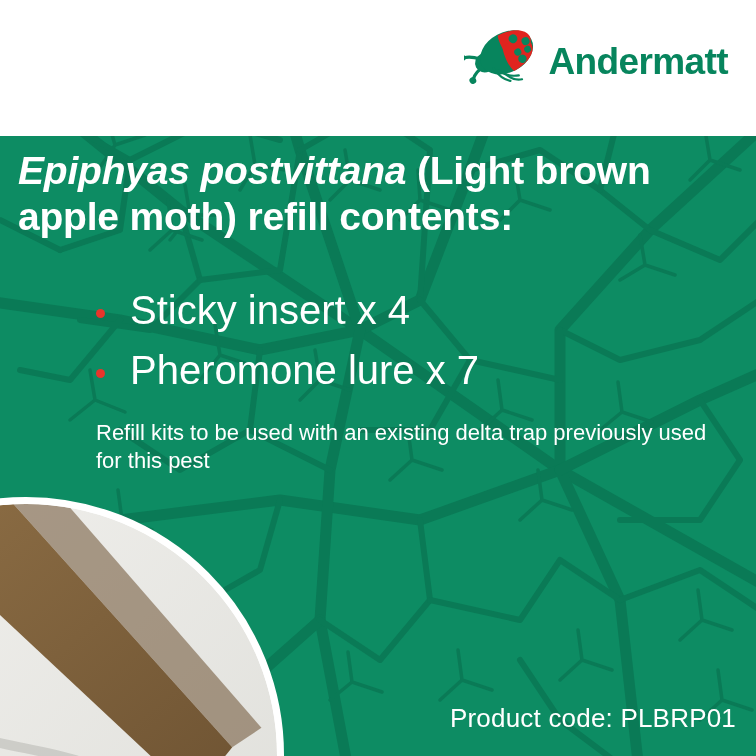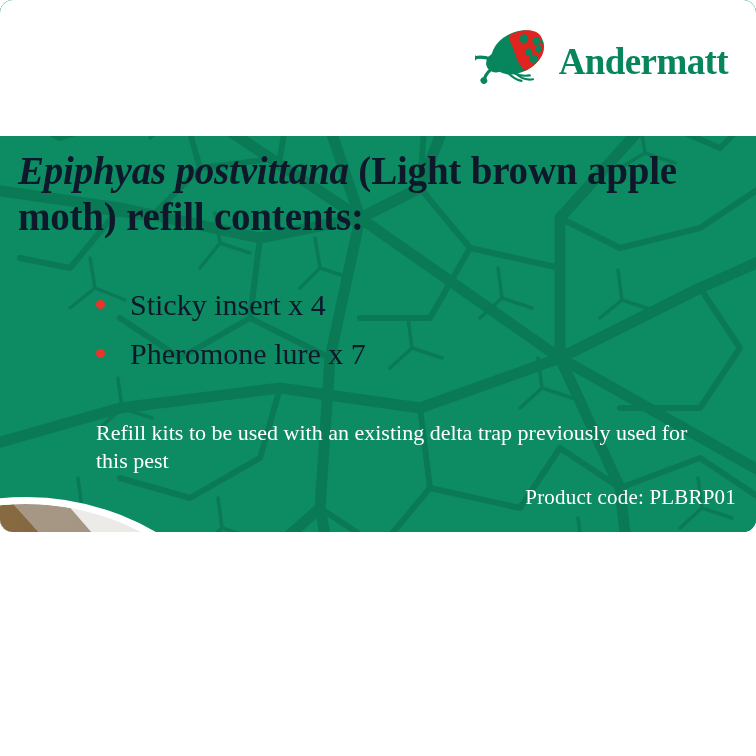--- a/index.html
+++ b/index.html
@@ -3,25 +3,24 @@
 <meta charset="utf-8">
 <style>
   html, body {
     margin: 0;
     padding: 0;
     background: #ffffff;
   }
   #canvas {
     position: relative;
     width: 756px;
-    height: 532px;
+    height: 756px;
     overflow: hidden;
-    font-family: Liberation Serif, serif;
+    font-family: Liberation Sans, sans-serif;
     background: #0d8c63;
-    border-radius: 13px;
   }
 
   
   .leaf-bg {
     position: absolute;
     inset: 0;
     background-color: #0d8c63;
   }
   .leaf-bg svg { display: block; width: 100%; height: 100%; }
 
@@ -58,21 +57,21 @@
     left: 0; top: 136px;
     width: 756px;
     height: 620px;
     z-index: 4;
   }
   .headline {
     position: absolute;
     left: 18px;
     top: 12px;
     width: 730px;
-    color: #0f172a;
+    color: #ffffff;
     font-size: 39px;
     font-weight: bold;
     line-height: 1.18;
     letter-spacing: -0.2px;
   }
   .headline .sci { font-style: italic; }
 
   .bullets {
     position: absolute;
     left: 96px;
@@ -90,42 +89,42 @@
     width: 9px;
     height: 9px;
     border-radius: 50%;
     background: #e8352b;
     flex: 0 0 auto;
     position: relative;
     top: -6px;
     margin-right: 25px;
   }
   .bullet-text {
-    color: #0f172a;
-    font-size: 30px;
+    color: #ffffff;
+    font-size: 40px;
     line-height: 1.1;
     white-space: nowrap;
   }
 
   .note {
     position: absolute;
     left: 96px;
     top: 283px;
     width: 620px;
     color: #ffffff;
     font-size: 22px;
     line-height: 1.28;
   }
 
   .product-code {
     position: absolute;
     right: 20px;
     bottom: 22px;
     color: #ffffff;
-    font-size: 21px;
+    font-size: 26px;
     letter-spacing: 0.2px;
     white-space: nowrap;
     z-index: 8;
   }
 
   
   .photo-circle {
     position: absolute;
     left: -232px;
     top: 497px;

